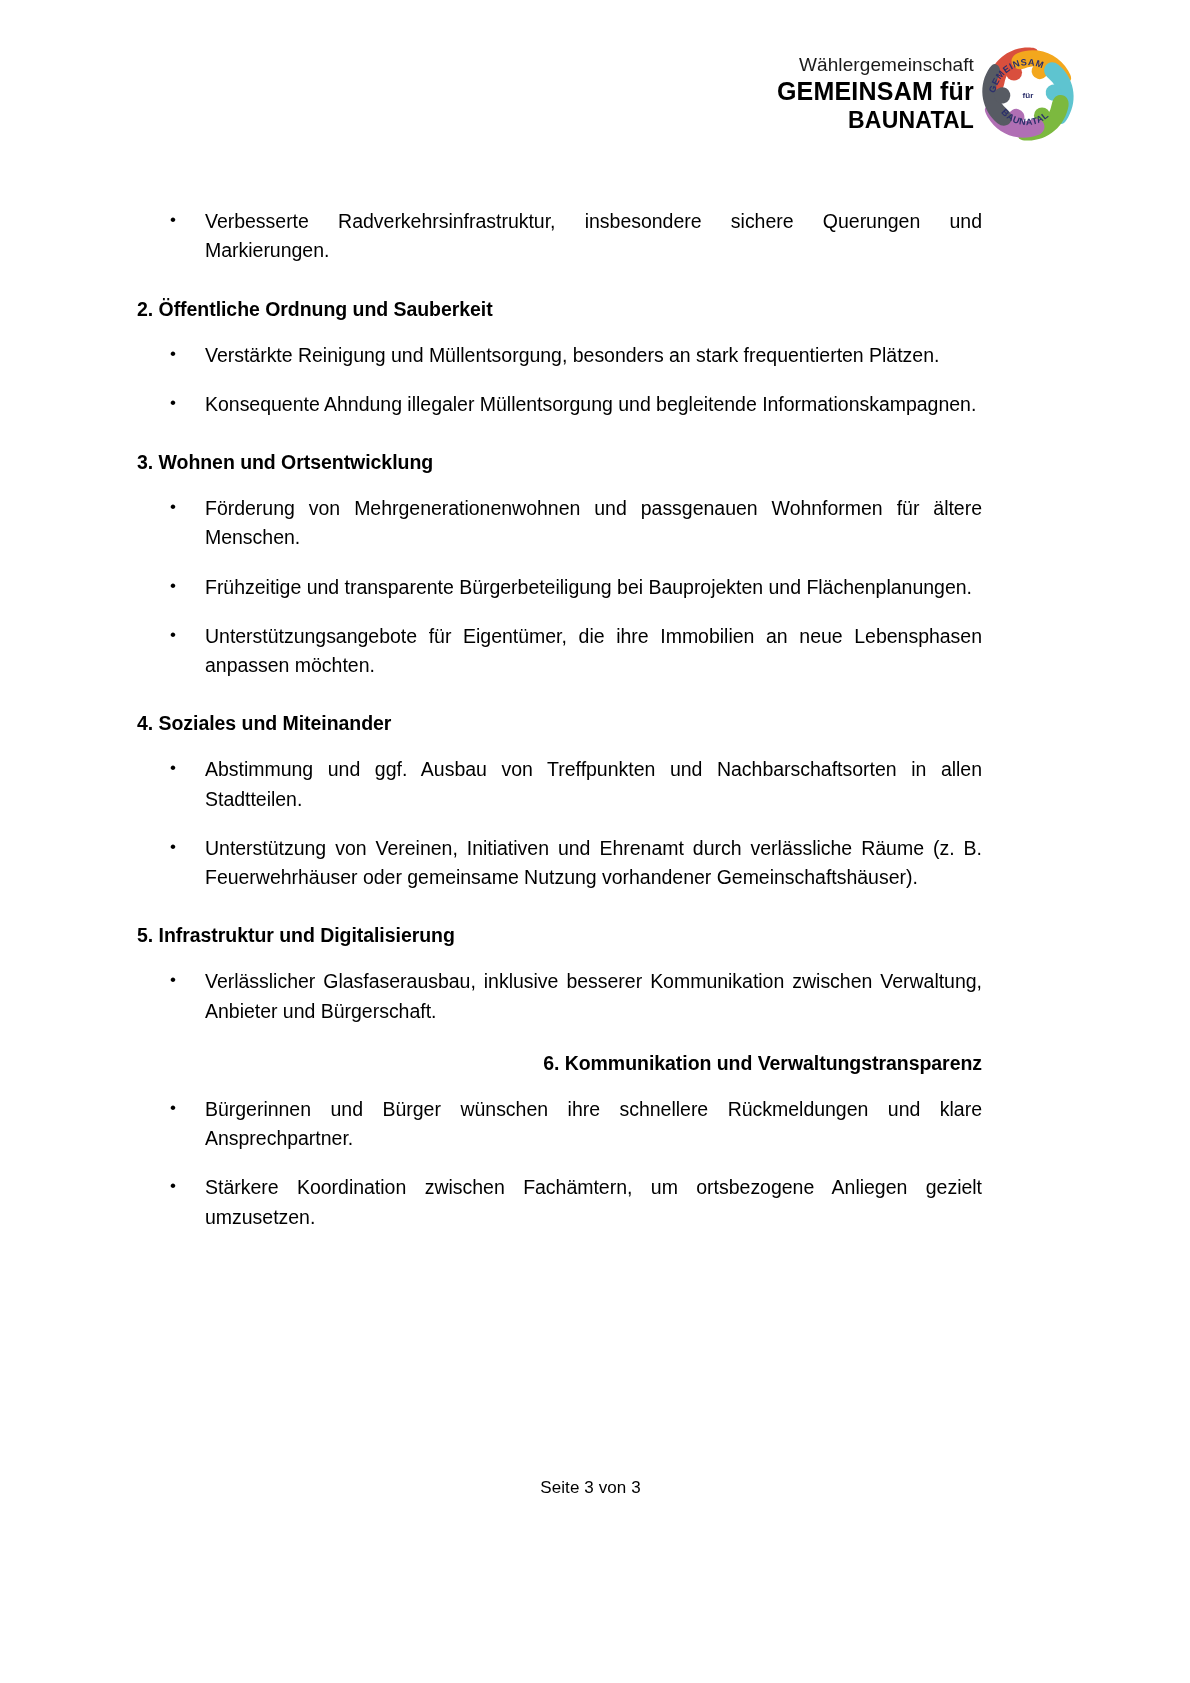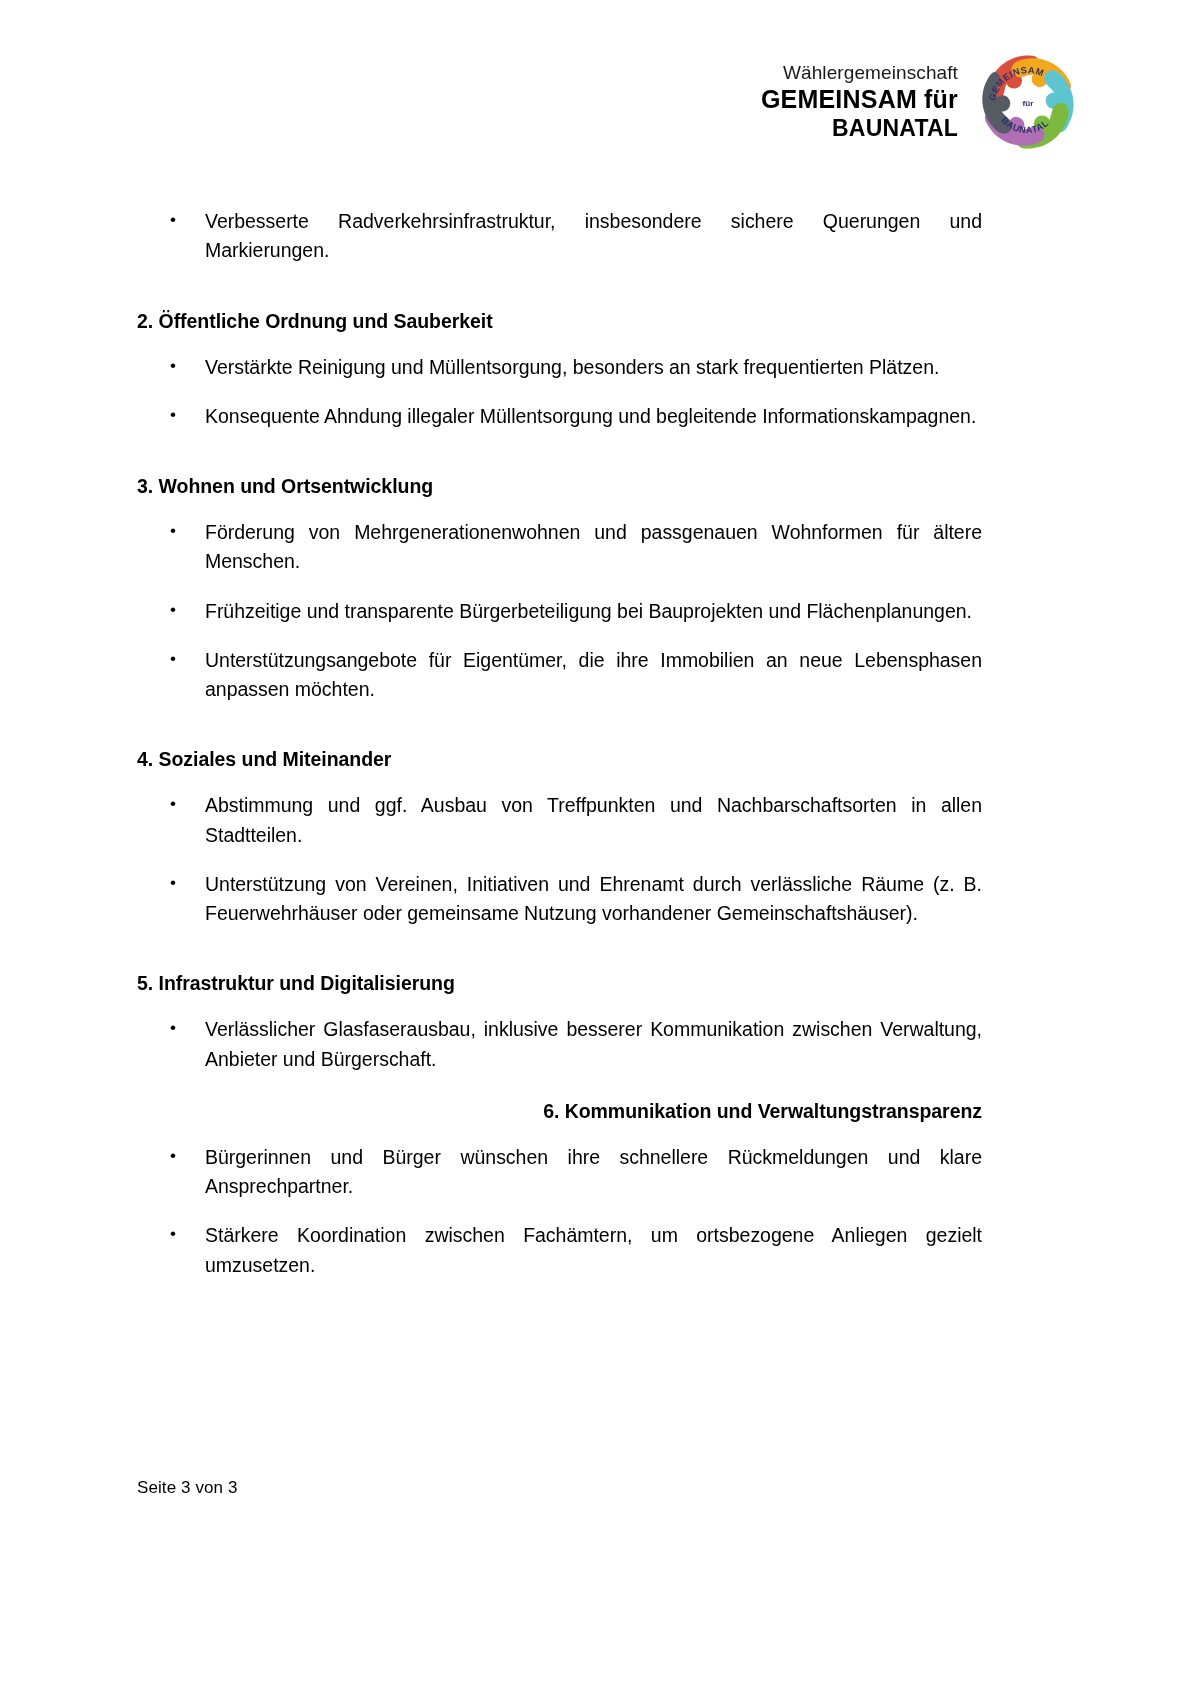--- a/index.html
+++ b/index.html
@@ -19,25 +19,25 @@
 
   .page {
     position: absolute;
     inset: 0;
     background: #ffffff;
   }
 
   
   .header {
     position: absolute;
-    top: 48px;
+    top: 40px;
     right: 108px;
     display: flex;
     align-items: center;
-    gap: 16px;
+    gap: 0;
   }
   .brand-text {
     text-align: right;
     line-height: 1.16;
     font-family: "Liberation Sans", sans-serif;
   }
   .brand-line1 {
     font-size: 19px;
     font-weight: 400;
     letter-spacing: 0.1px;
@@ -99,33 +99,33 @@
     content: "\2022";
     position: absolute;
     left: 33px;
     top: 0;
     font-size: 17px;
     line-height: 1.5;
     color: #000000;
   }
 
   
-  .gap-head-before { margin-top: 44px; }
+  .gap-head-before { margin-top: 32px; }
   .gap-head-after  { margin-top: 20px; }
   .gap-item        { margin-top: 20px; }
   .gap-section-big { margin-top: 26px; text-align: right; }
 
   
   .footer {
     position: absolute;
     left: 137px;
     right: 146px;
     top: 1478px;
     display: flex;
-    justify-content: flex-start;
+    justify-content: center;
   }
   .footer-text {
     font-size: 17px;
     color: #000000;
     letter-spacing: 0.1px;
   }
 </style>
 </head>
 <body>
 

